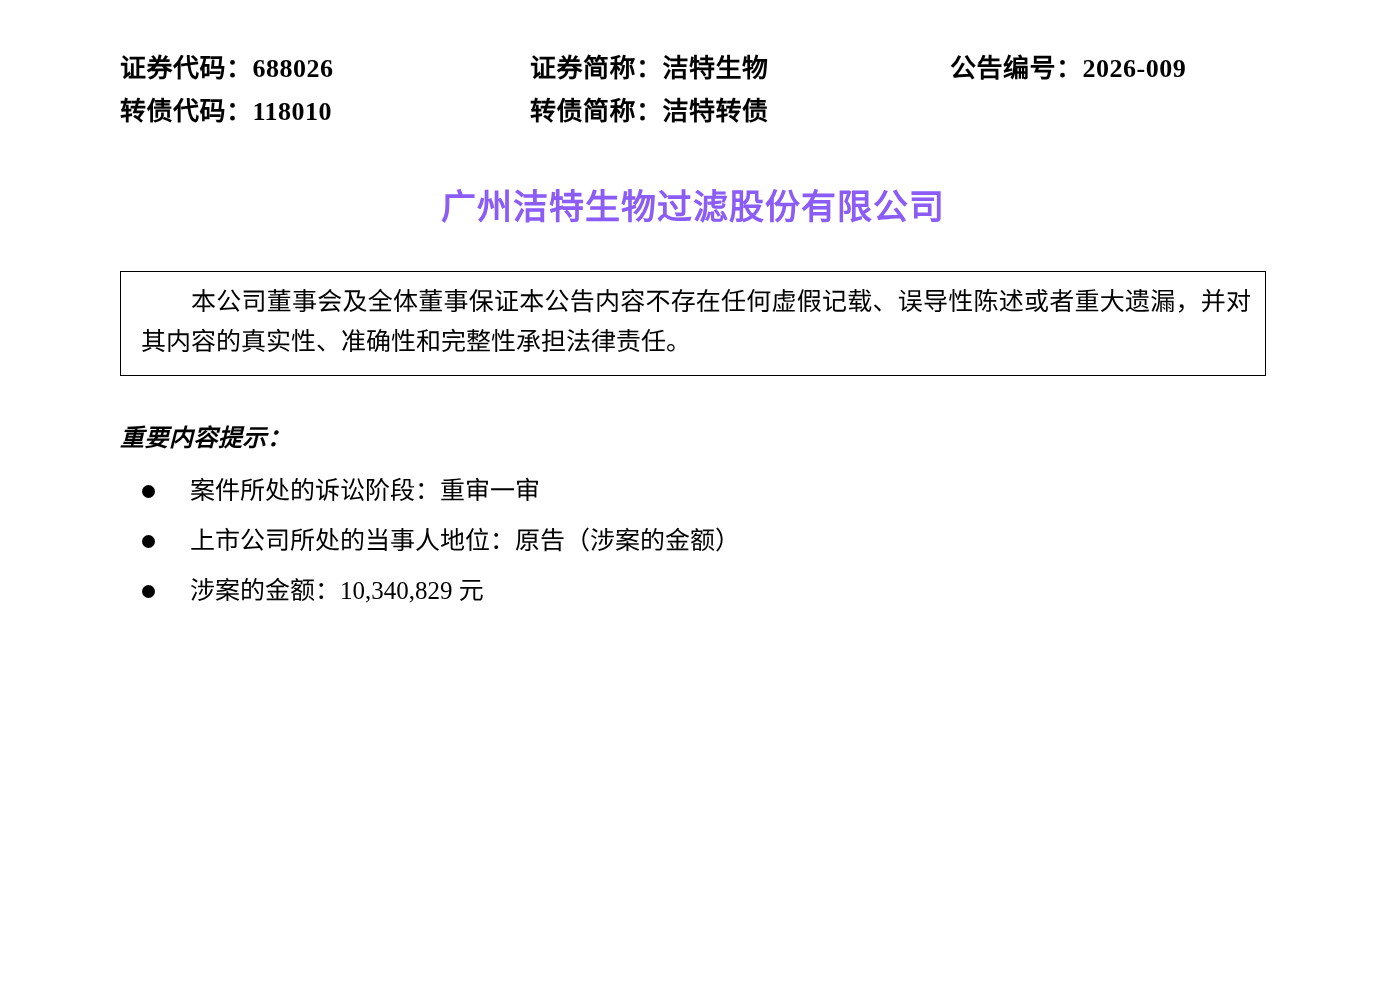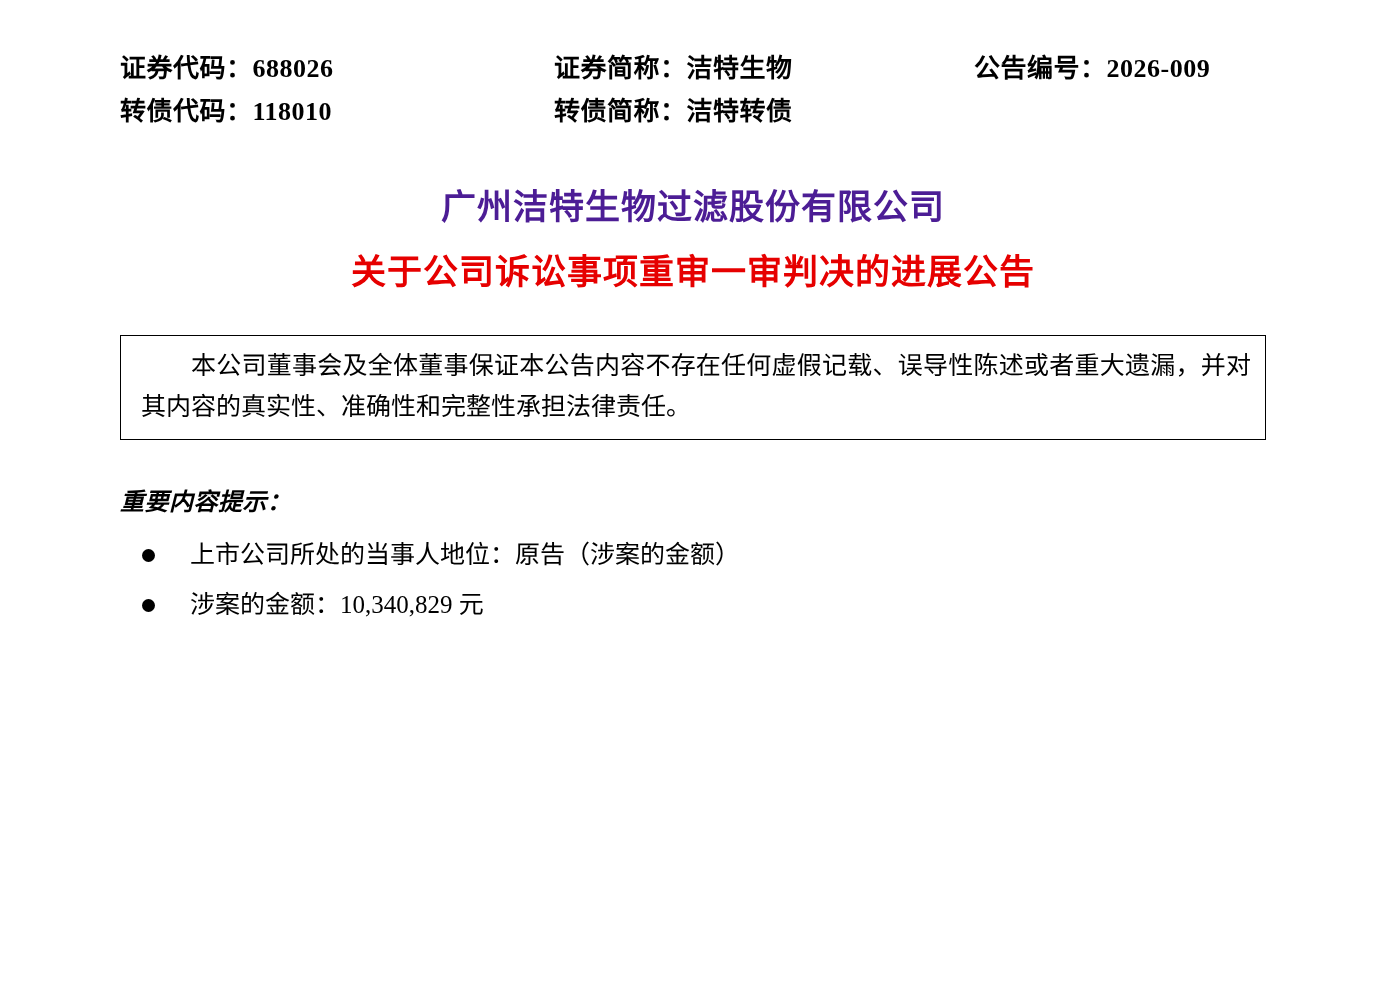--- a/index.html
+++ b/index.html
@@ -28,21 +28,21 @@
   }
   .code-row {
     display: flex;
     align-items: center;
     font-size: 26px;
     font-weight: bold;
     line-height: 1.65;
     letter-spacing: 0.5px;
   }
   .code-col-1 { width: 410px; flex: 0 0 410px; }
-  .code-col-2 { width: 420px; flex: 0 0 420px; margin-left: 24px; }
+  .code-col-2 { width: 420px; flex: 0 0 420px; }
   .code-col-3 { flex: 1 1 auto; }
 
   
   .title-block {
     margin-top: 42px;
     text-align: center;
   }
   .title-line {
     color: #e60000;
     font-weight: bold;
@@ -111,28 +111,28 @@
       <span class="code-col-3">公告编号：2026-009</span>
     </div>
     <div class="code-row">
       <span class="code-col-1">转债代码：118010</span>
       <span class="code-col-2">转债简称：洁特转债</span>
       <span class="code-col-3"></span>
     </div>
   </div>
 
   <div class="title-block">
-    <div class="title-line" style="color: #4c1d95;">广州洁特生物过滤股份有限公司</div>
-    <div class="title-line" style="color: rgb(230, 0, 0);">关于公司诉讼事项重审一审判决的进展公告</div>
+    <div class="title-line" style="color: #8b5cf6;">广州洁特生物过滤股份有限公司</div>
   </div>
 
   <div class="disclaimer">
     <p>本公司董事会及全体董事保证本公告内容不存在任何虚假记载、误导性陈述或者重大遗漏，并对其内容的真实性、准确性和完整性承担法律责任。</p>
   </div>
 
   <div class="section-heading">重要内容提示：</div>
 
   <ul class="points">
+    <li>案件所处的诉讼阶段：重审一审</li>
     <li>上市公司所处的当事人地位：原告（涉案的金额）</li>
     <li>涉案的金额：10,340,829 元</li>
   </ul>
 
 </div>
 
 </body></html>

